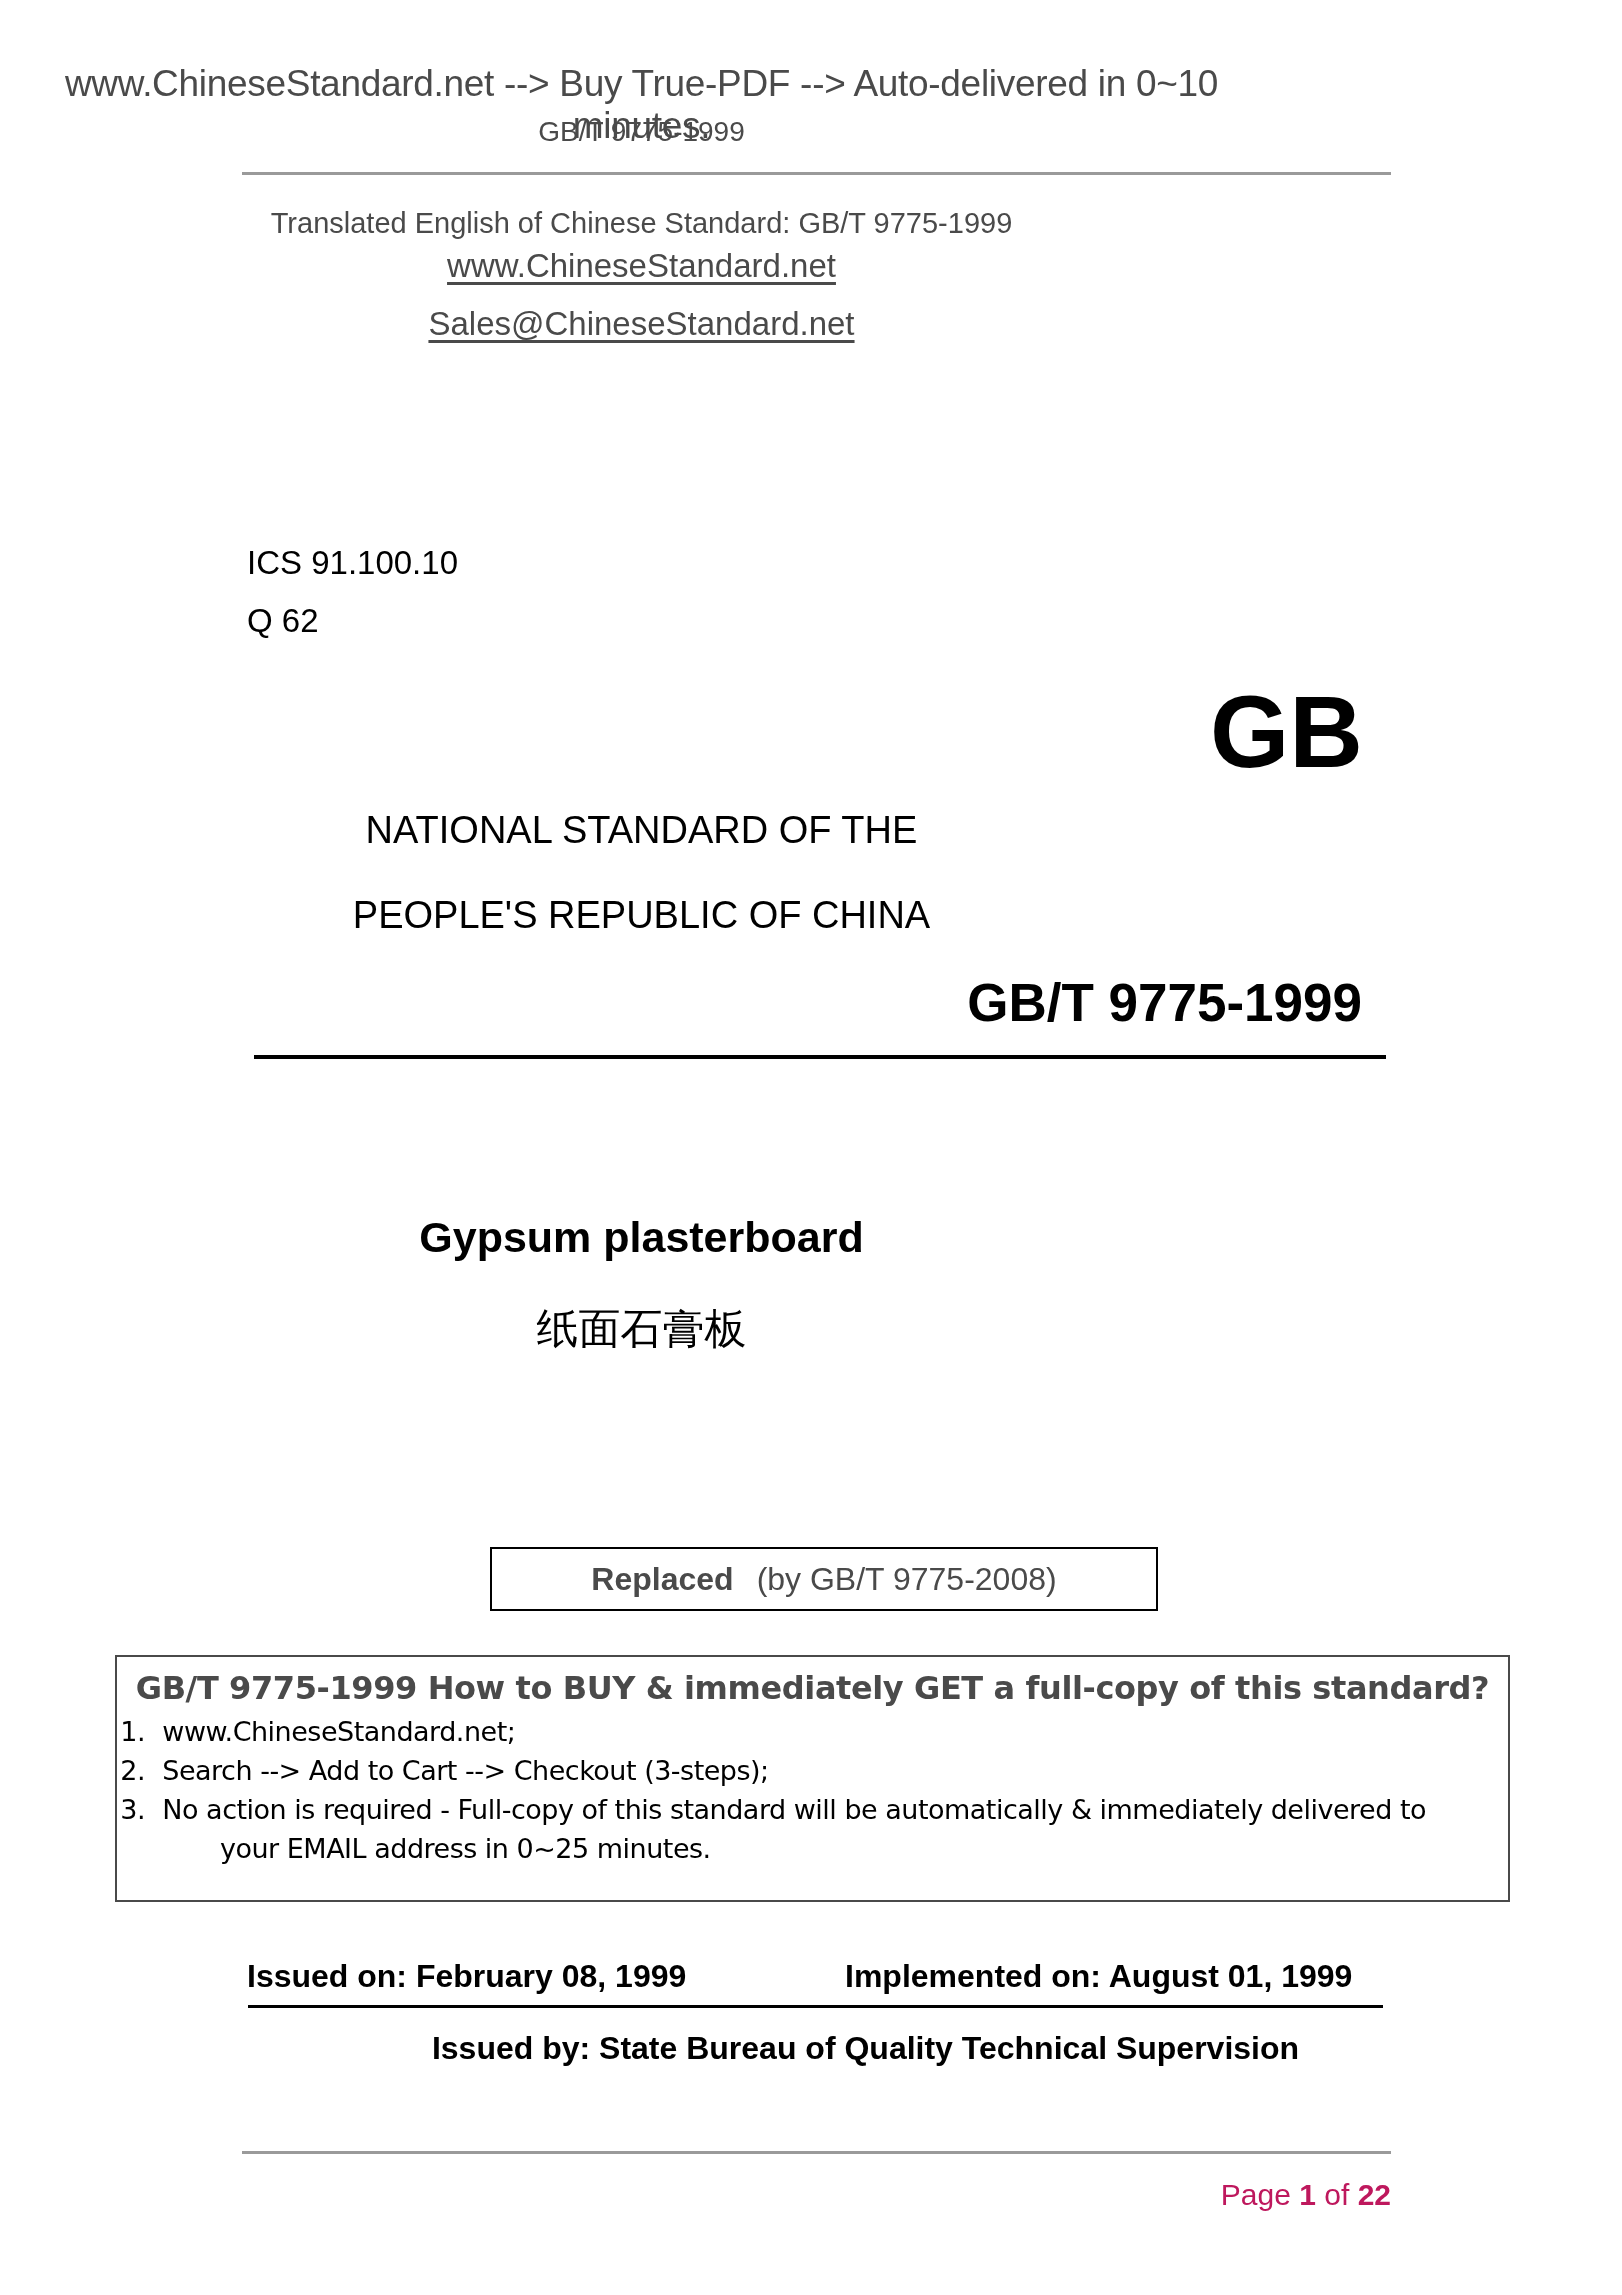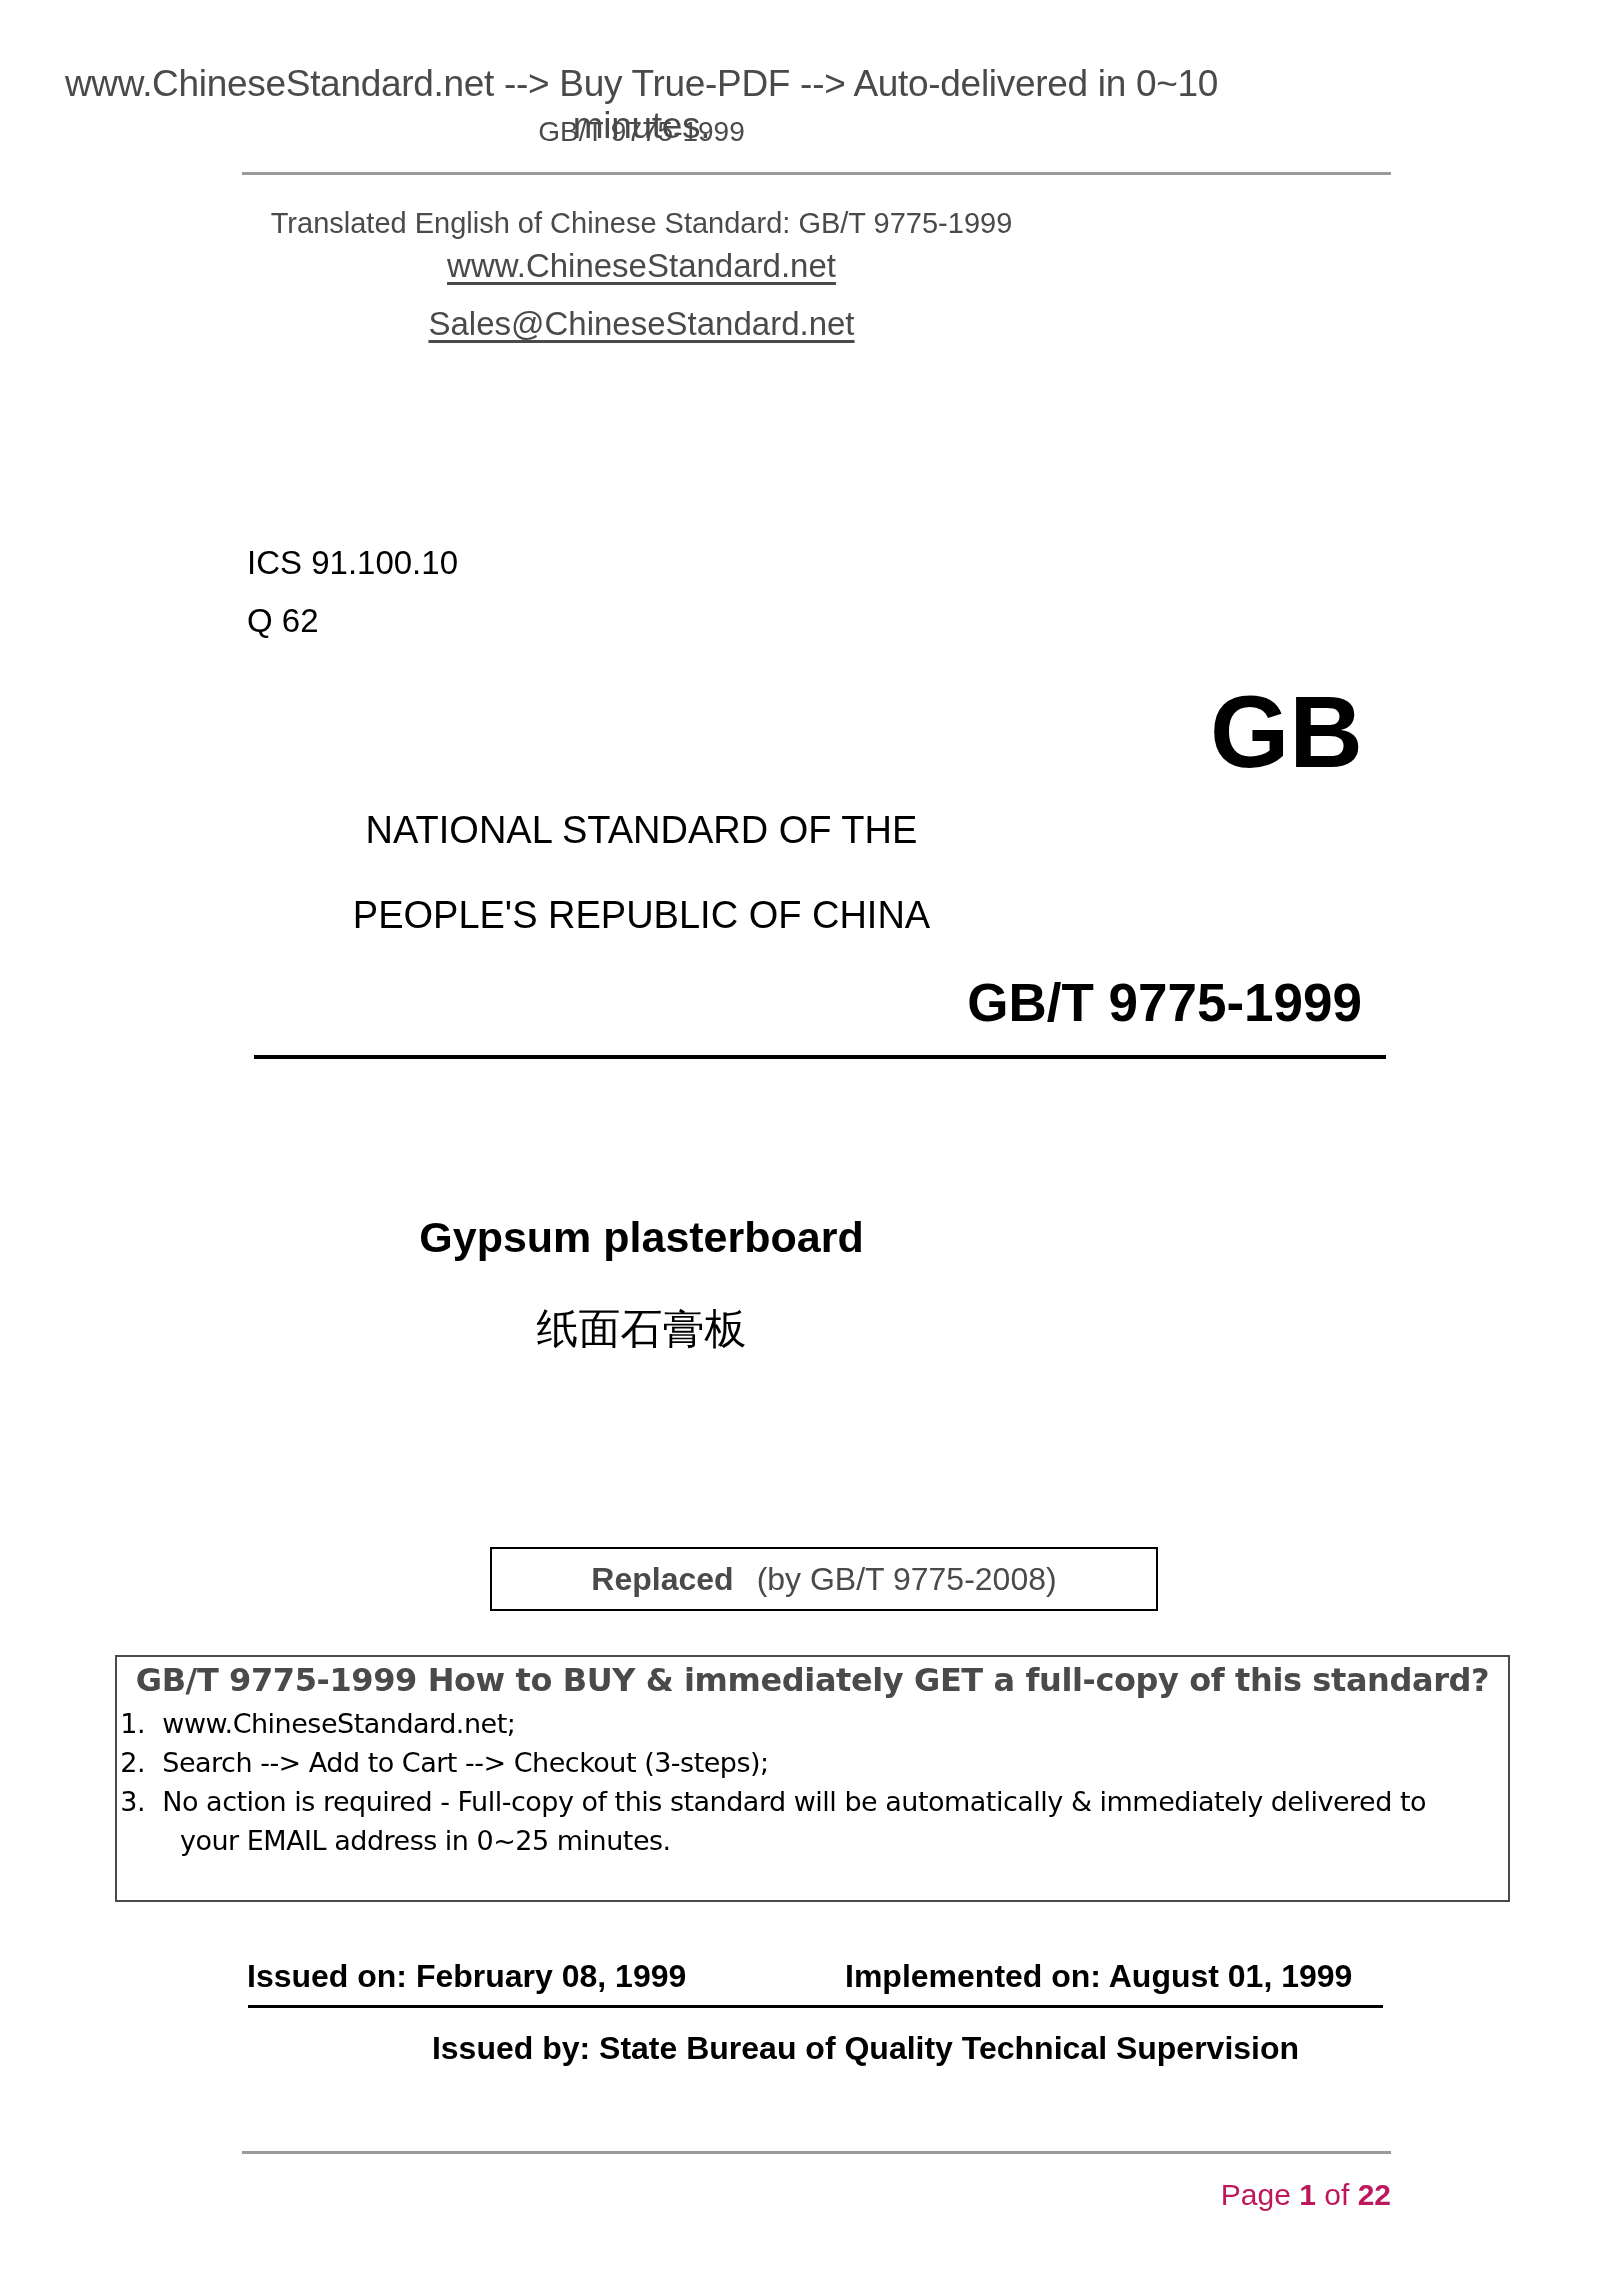--- a/index.html
+++ b/index.html
@@ -18,25 +18,25 @@
   .nat { font-size: 38px; }
   .std-no { top: 972px; right: 261px; font-size: 53px; font-weight: bold; }
   .rule-black { background: #000; }
   .title { top: 1213px; font-size: 43px; font-weight: bold; }
   .cn { top: 1301px; font-size: 42px; font-family: "DejaVu Serif", serif; }
   .replaced-box { left: 490px; top: 1547px; width: 664px; height: 60px; border: 2.5px solid #000;
                   display: flex; align-items: center; justify-content: center; font-size: 32px; color: #4a4a4a; }
   .replaced-box b { font-weight: bold; margin-right: 23px; }
   .buy-box { left: 115px; top: 1655px; width: 1391px; height: 243px; border: 2.5px solid #4a4a4a;
              font-family: "DejaVu Sans", sans-serif; }
-  .buy-title { text-align: center; font-size: 32px; font-weight: bold; color: #4a4a4a; margin-top: 4px; letter-spacing: -0.4px; }
+  .buy-title { text-align: center; font-size: 32px; font-weight: bold; color: #4a4a4a; margin-top: 12px; letter-spacing: -0.4px; }
   .buy-list { margin: 5px 0 0 0; padding: 0; list-style: none; font-size: 27px; color: #000; }
   .buy-list li { line-height: 39px; white-space: nowrap; letter-spacing: -0.5px; }
   .buy-list .num { display: inline-block; width: 42px; padding-left: 3.3px; }
-  .buy-list .cont { padding-left: 63px; }
+  .buy-list .cont { padding-left: 63px; margin-left: 40px; }
   .issued { font-size: 32px; font-weight: bold; top: 1958px; }
   .issued-by { top: 2030px; left: 0; width: 1623px; text-align: center; font-size: 32px; font-weight: bold; padding-left: 108px; box-sizing: border-box; }
   .page { top: 2178px; right: 232px; font-size: 30px; color: #be185d; }
   .page b { font-weight: bold; }
 </style>
 </head>
 <body>
 
 <div class="abs center gray hdr1">www.ChineseStandard.net --&gt; Buy True-PDF --&gt; Auto-delivered in 0~10 minutes.</div>
 <div class="abs center gray hdr2">GB/T 9775-1999</div>

